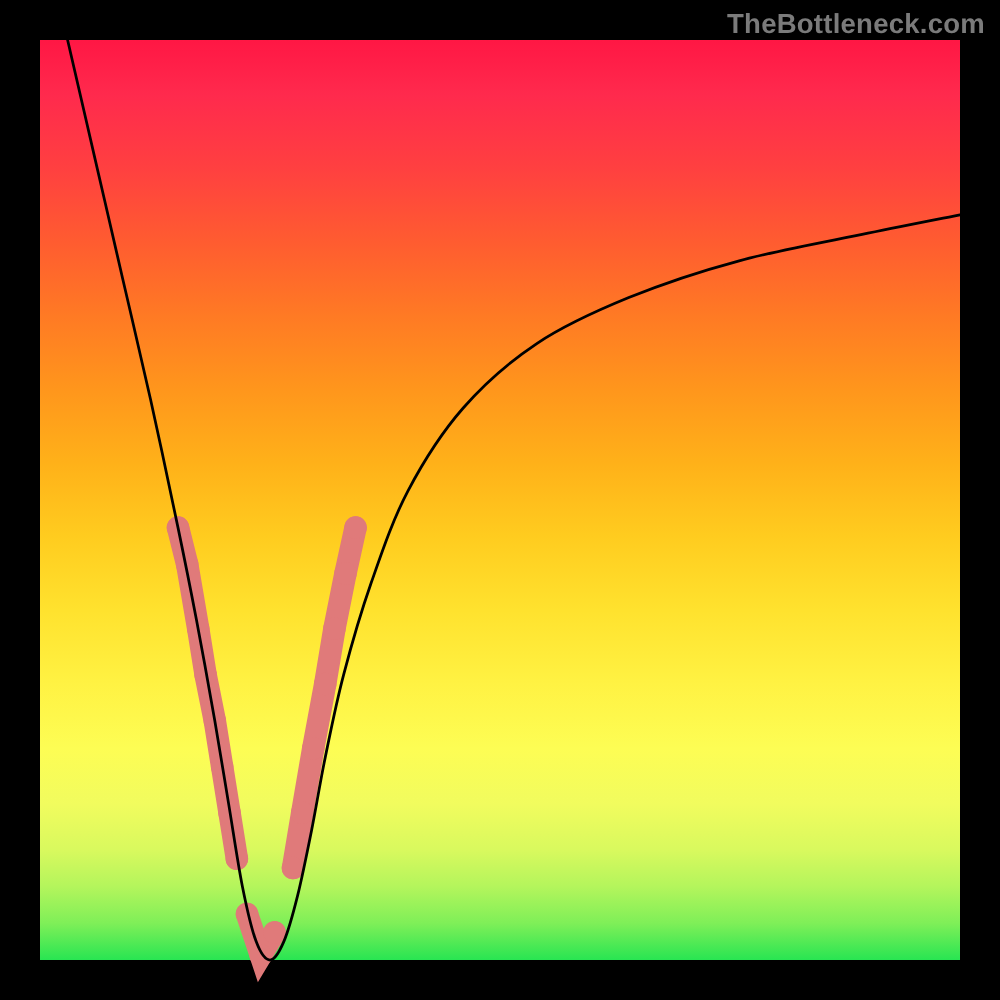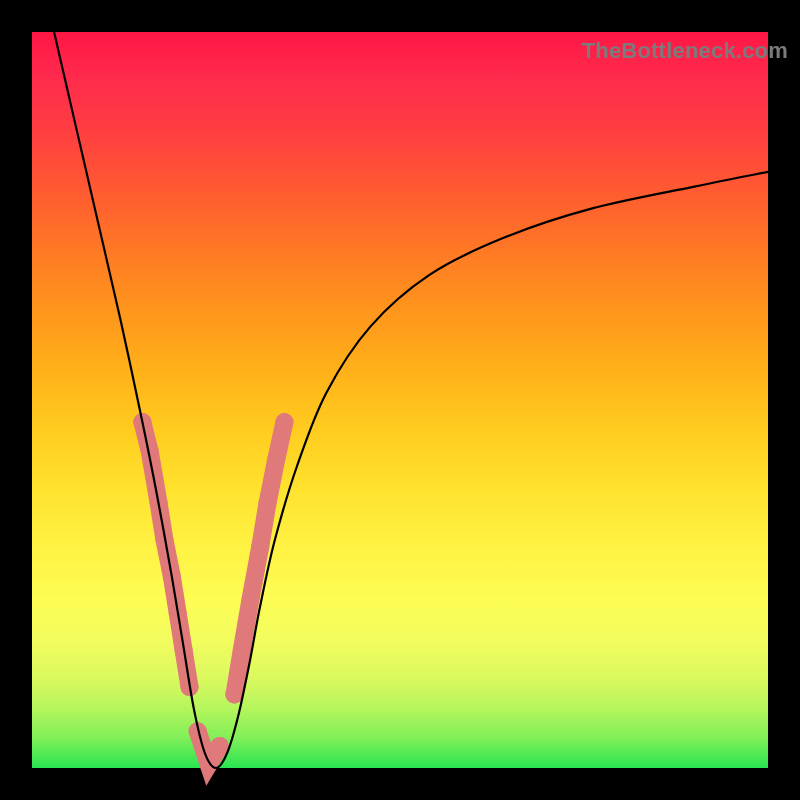--- a/index.html
+++ b/index.html
@@ -48,21 +48,20 @@
   }
   .watermark {
     position: absolute;
     top: 6px;
     right: 12px;
     color: #7b7b7b;
     font-size: 22px;
     font-weight: 600;
     letter-spacing: 0.2px;
     user-select: none;
-    margin-top: 32px;
   }
   svg.curve {
     position: absolute;
     left: 0;
     top: 0;
     width: 736px;
     height: 736px;
     overflow: visible;
   }
   .curve-path {

